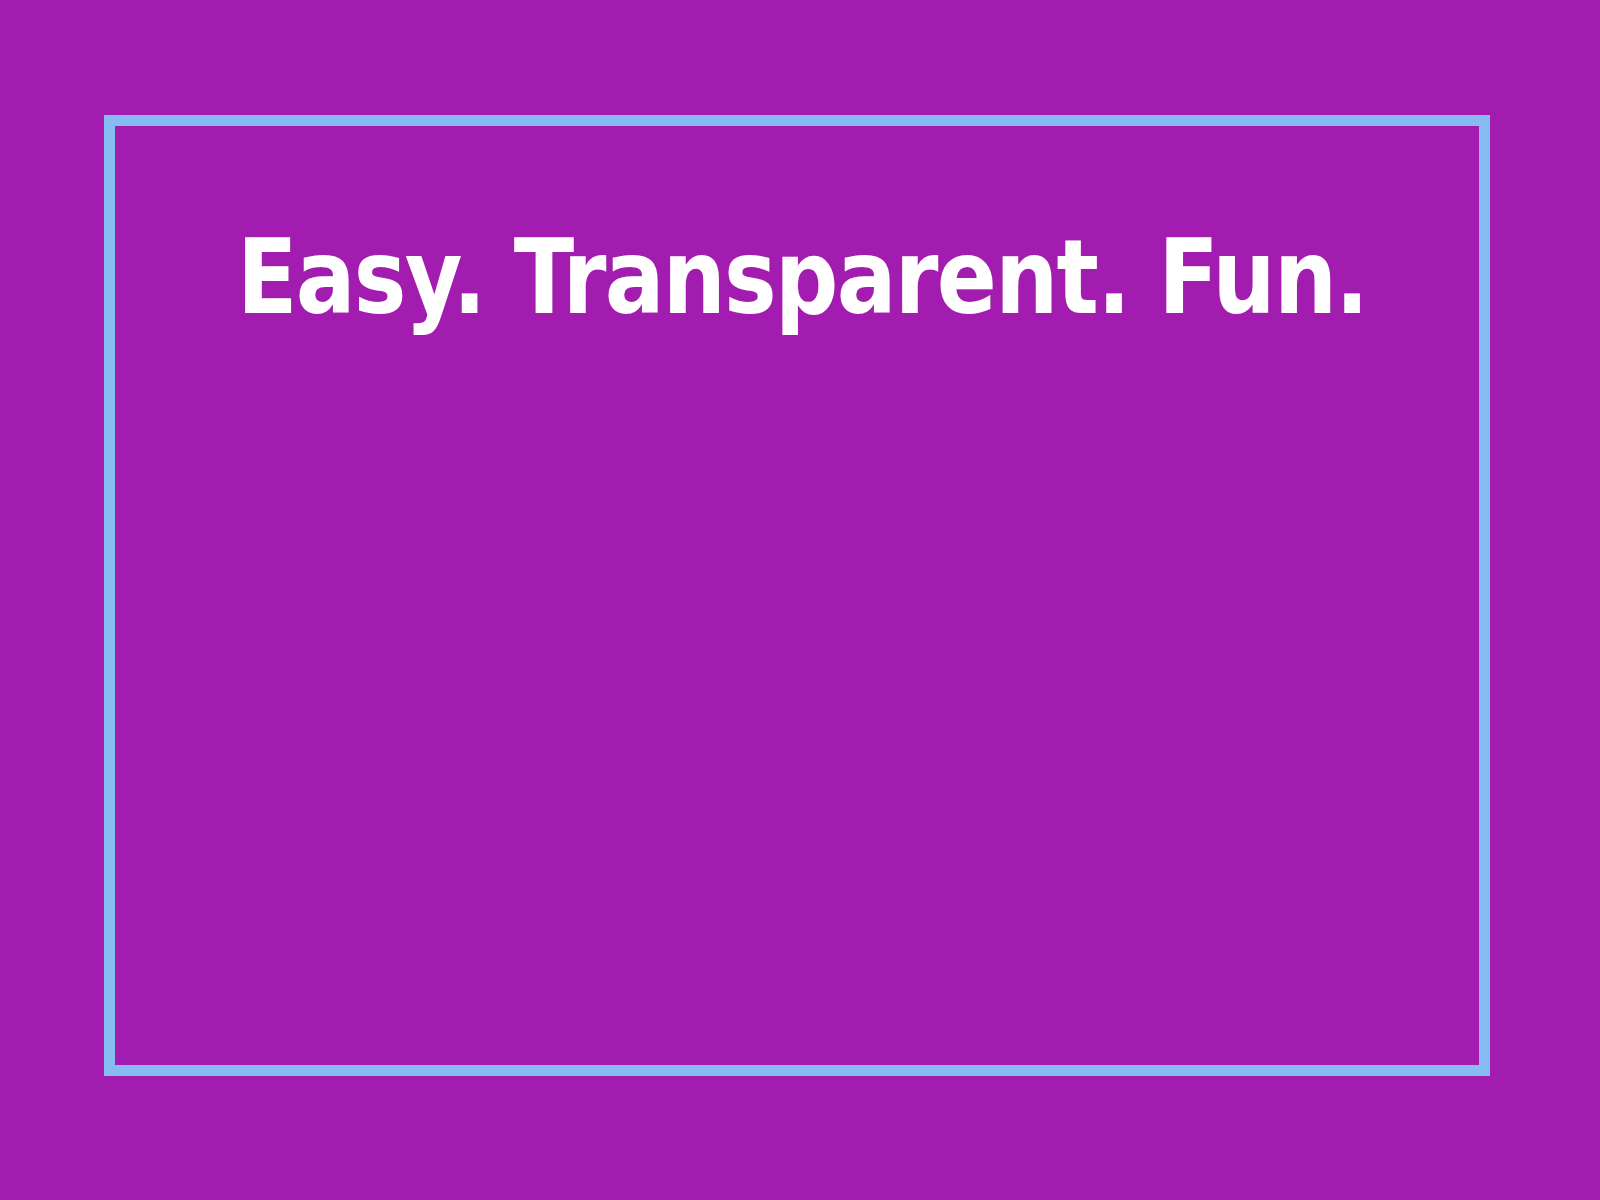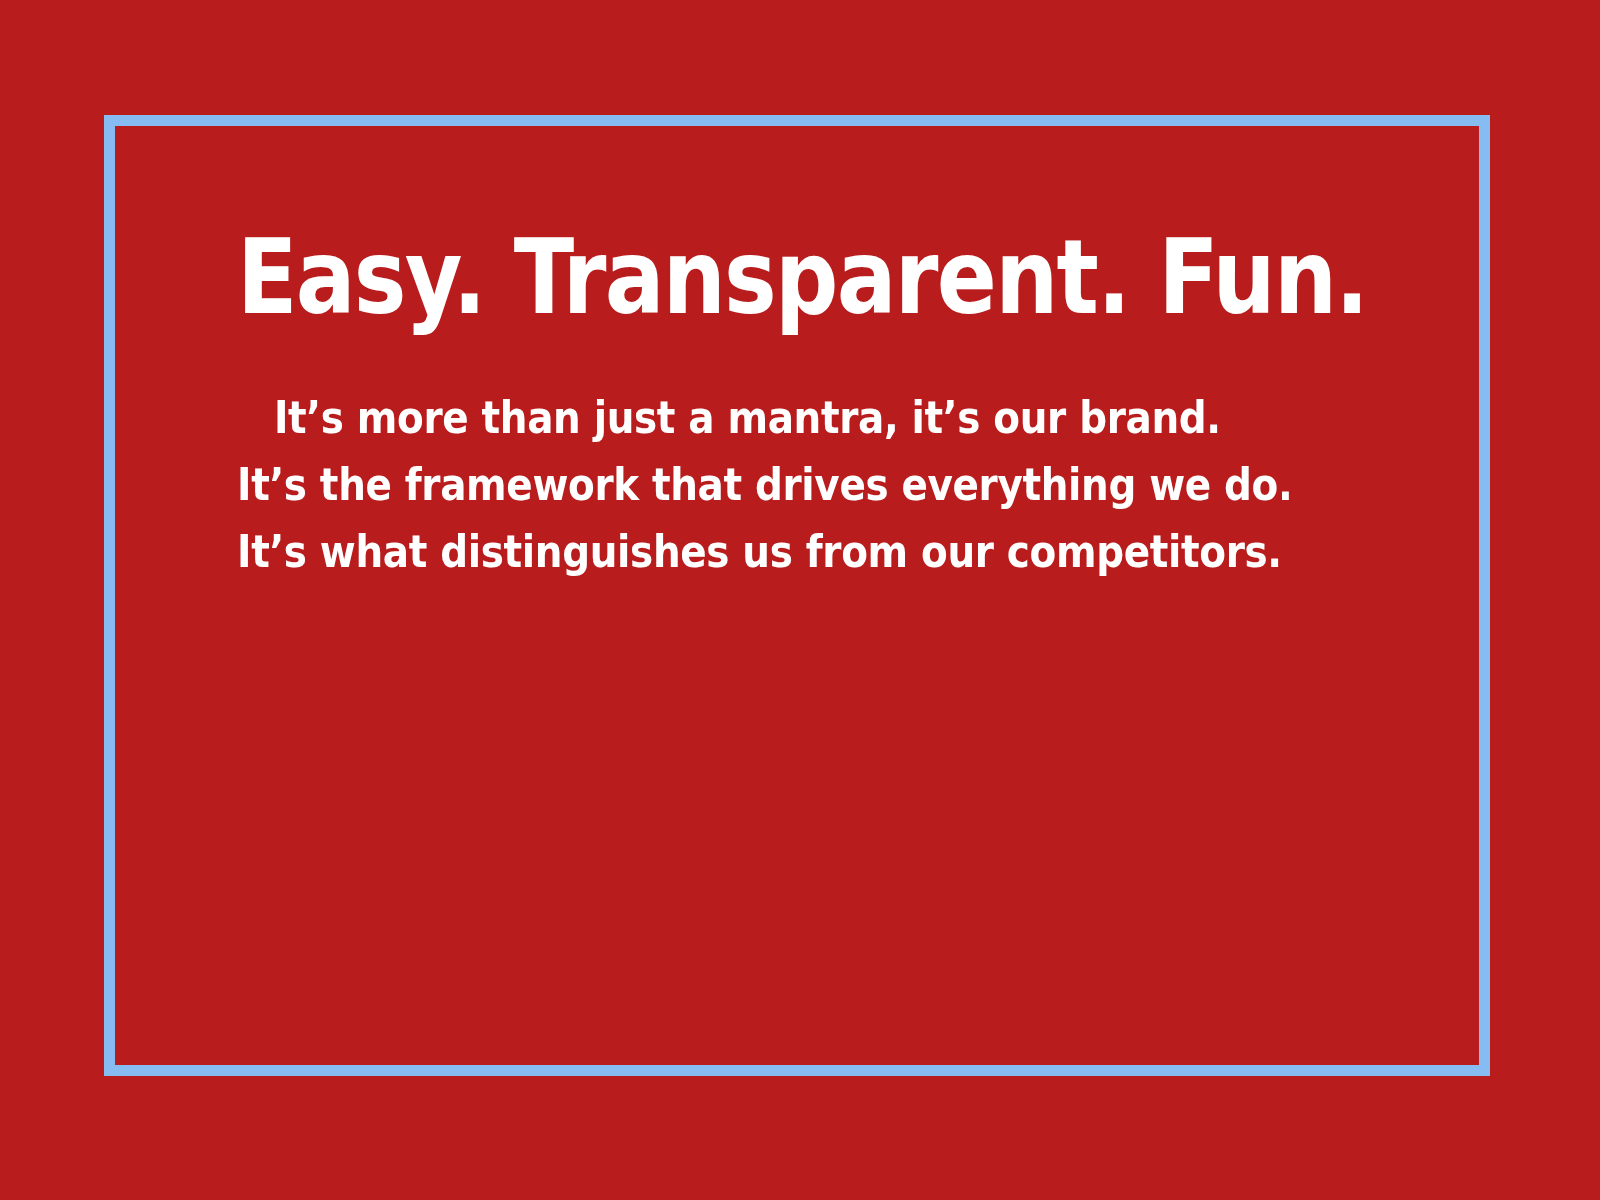--- a/index.html
+++ b/index.html
@@ -14,22 +14,21 @@
     overflow: hidden;
     background: #0b4a8c;
     font-family: "Liberation Sans", "DejaVu Sans", sans-serif;
     -webkit-font-smoothing: antialiased;
   }
 
   #slide {
     position: relative;
     width: 1600px;
     height: 1200px;
-    background: #b91c1c;
-    text-align: center;
+    background: #a21caf;
   }
 
   
   #frame {
     position: absolute;
     left: 104px;
     top: 115px;
     width: 1386px;
     height: 961px;
     box-sizing: border-box;
@@ -117,21 +116,16 @@
 <body>
 
 <div id="slide">
 
   <div id="frame"></div>
 
   <div id="content">
 
     <h1 class="headline">Easy. Transparent. Fun.</h1>
 
-    <div class="mantra-lines">
-      <div class="mantra-line">It’s more than just a mantra, it’s our brand.</div>
-      <div class="mantra-line">It’s the framework that drives everything we do.</div>
-      <div class="mantra-line">It’s what distinguishes us from our competitors.</div>
-    </div>
 
 
   </div>
 </div>
 
 </body></html>

